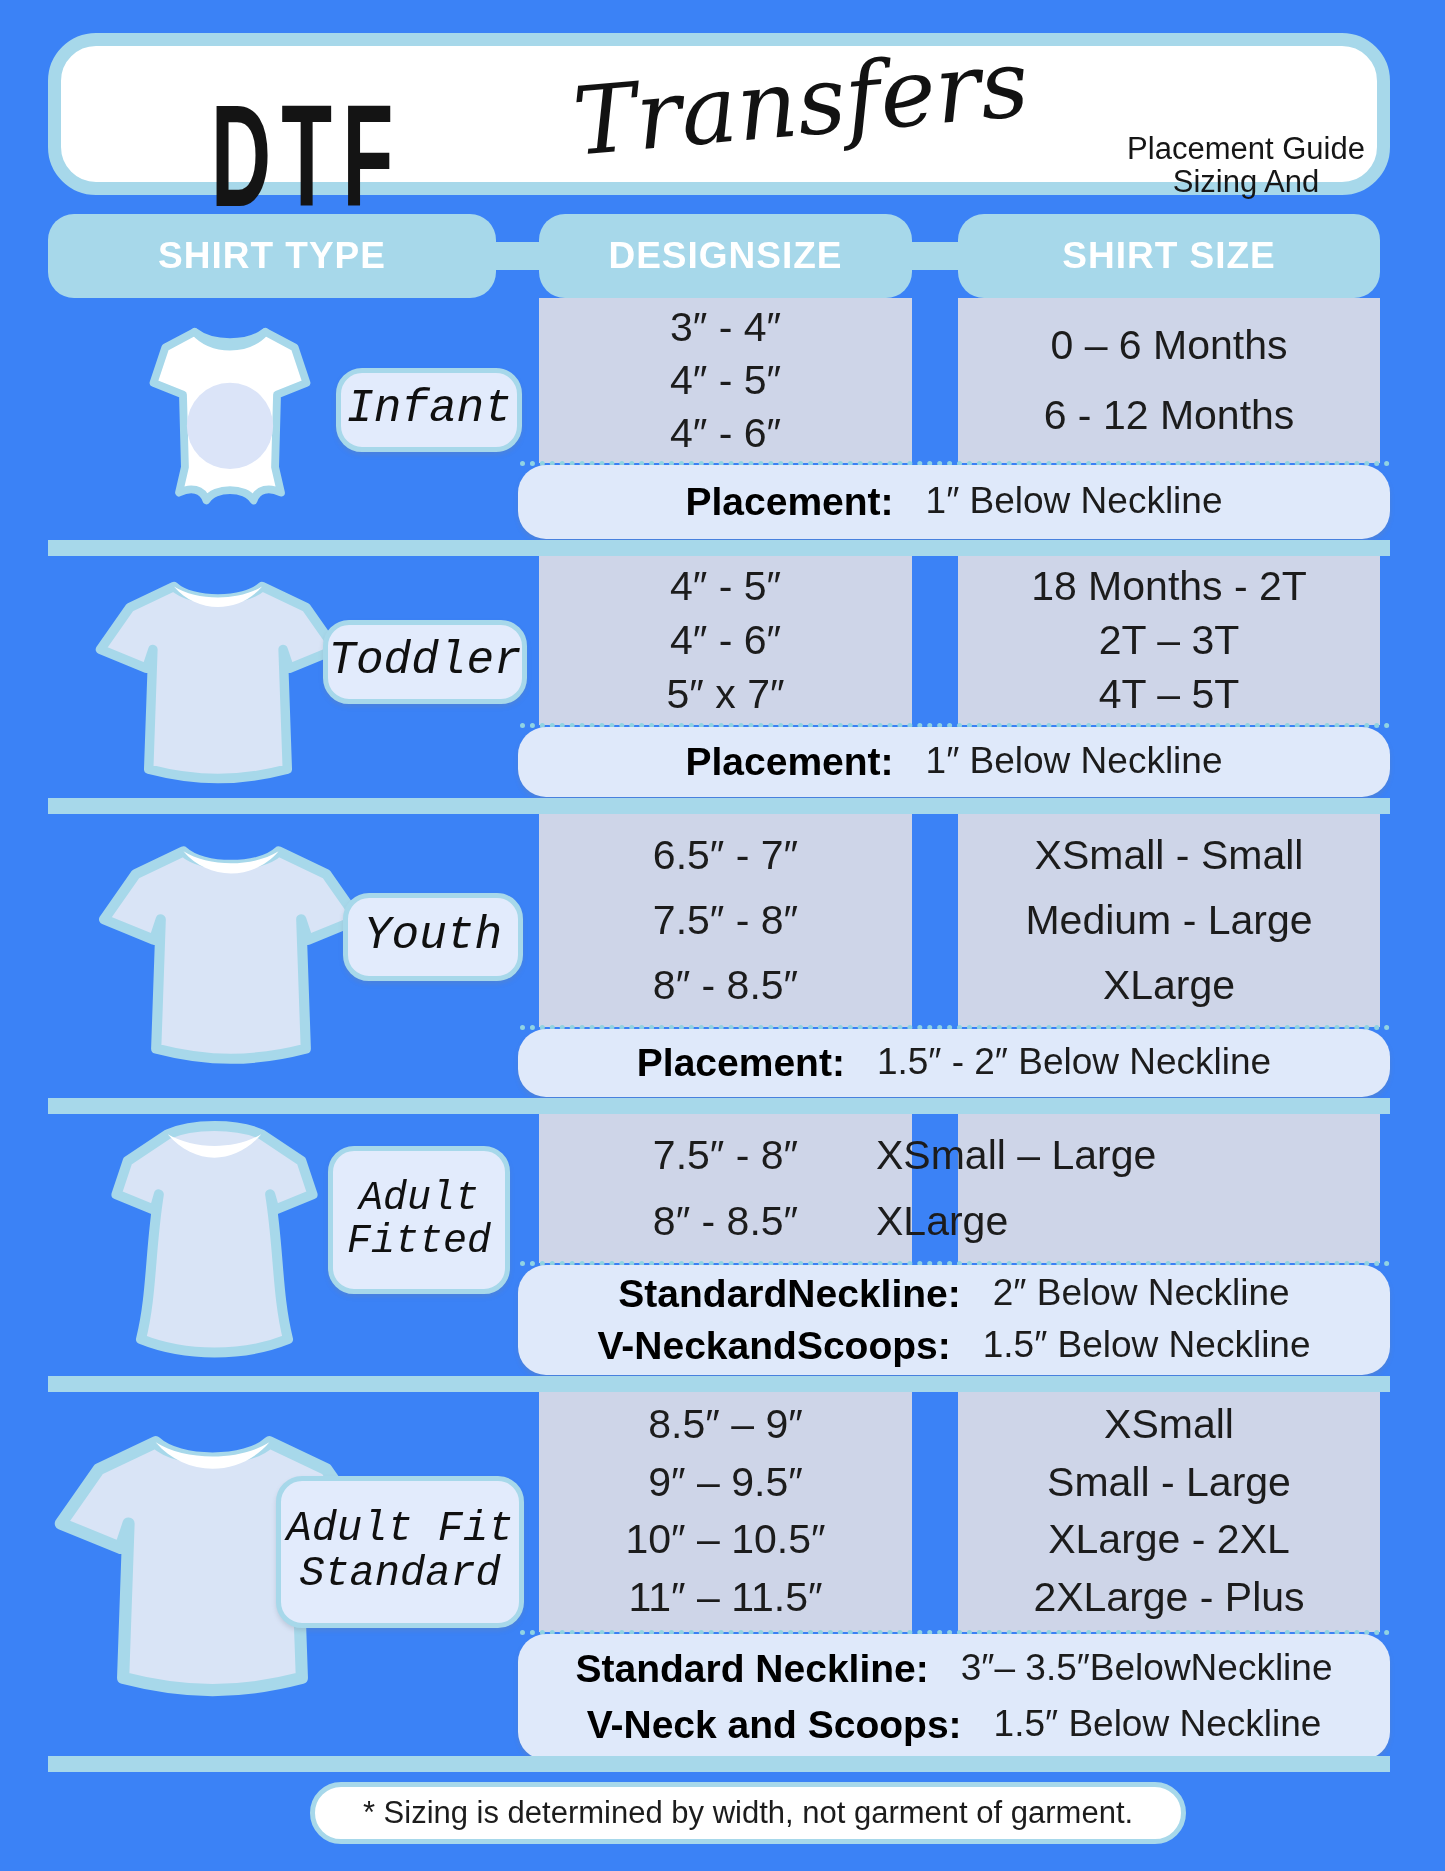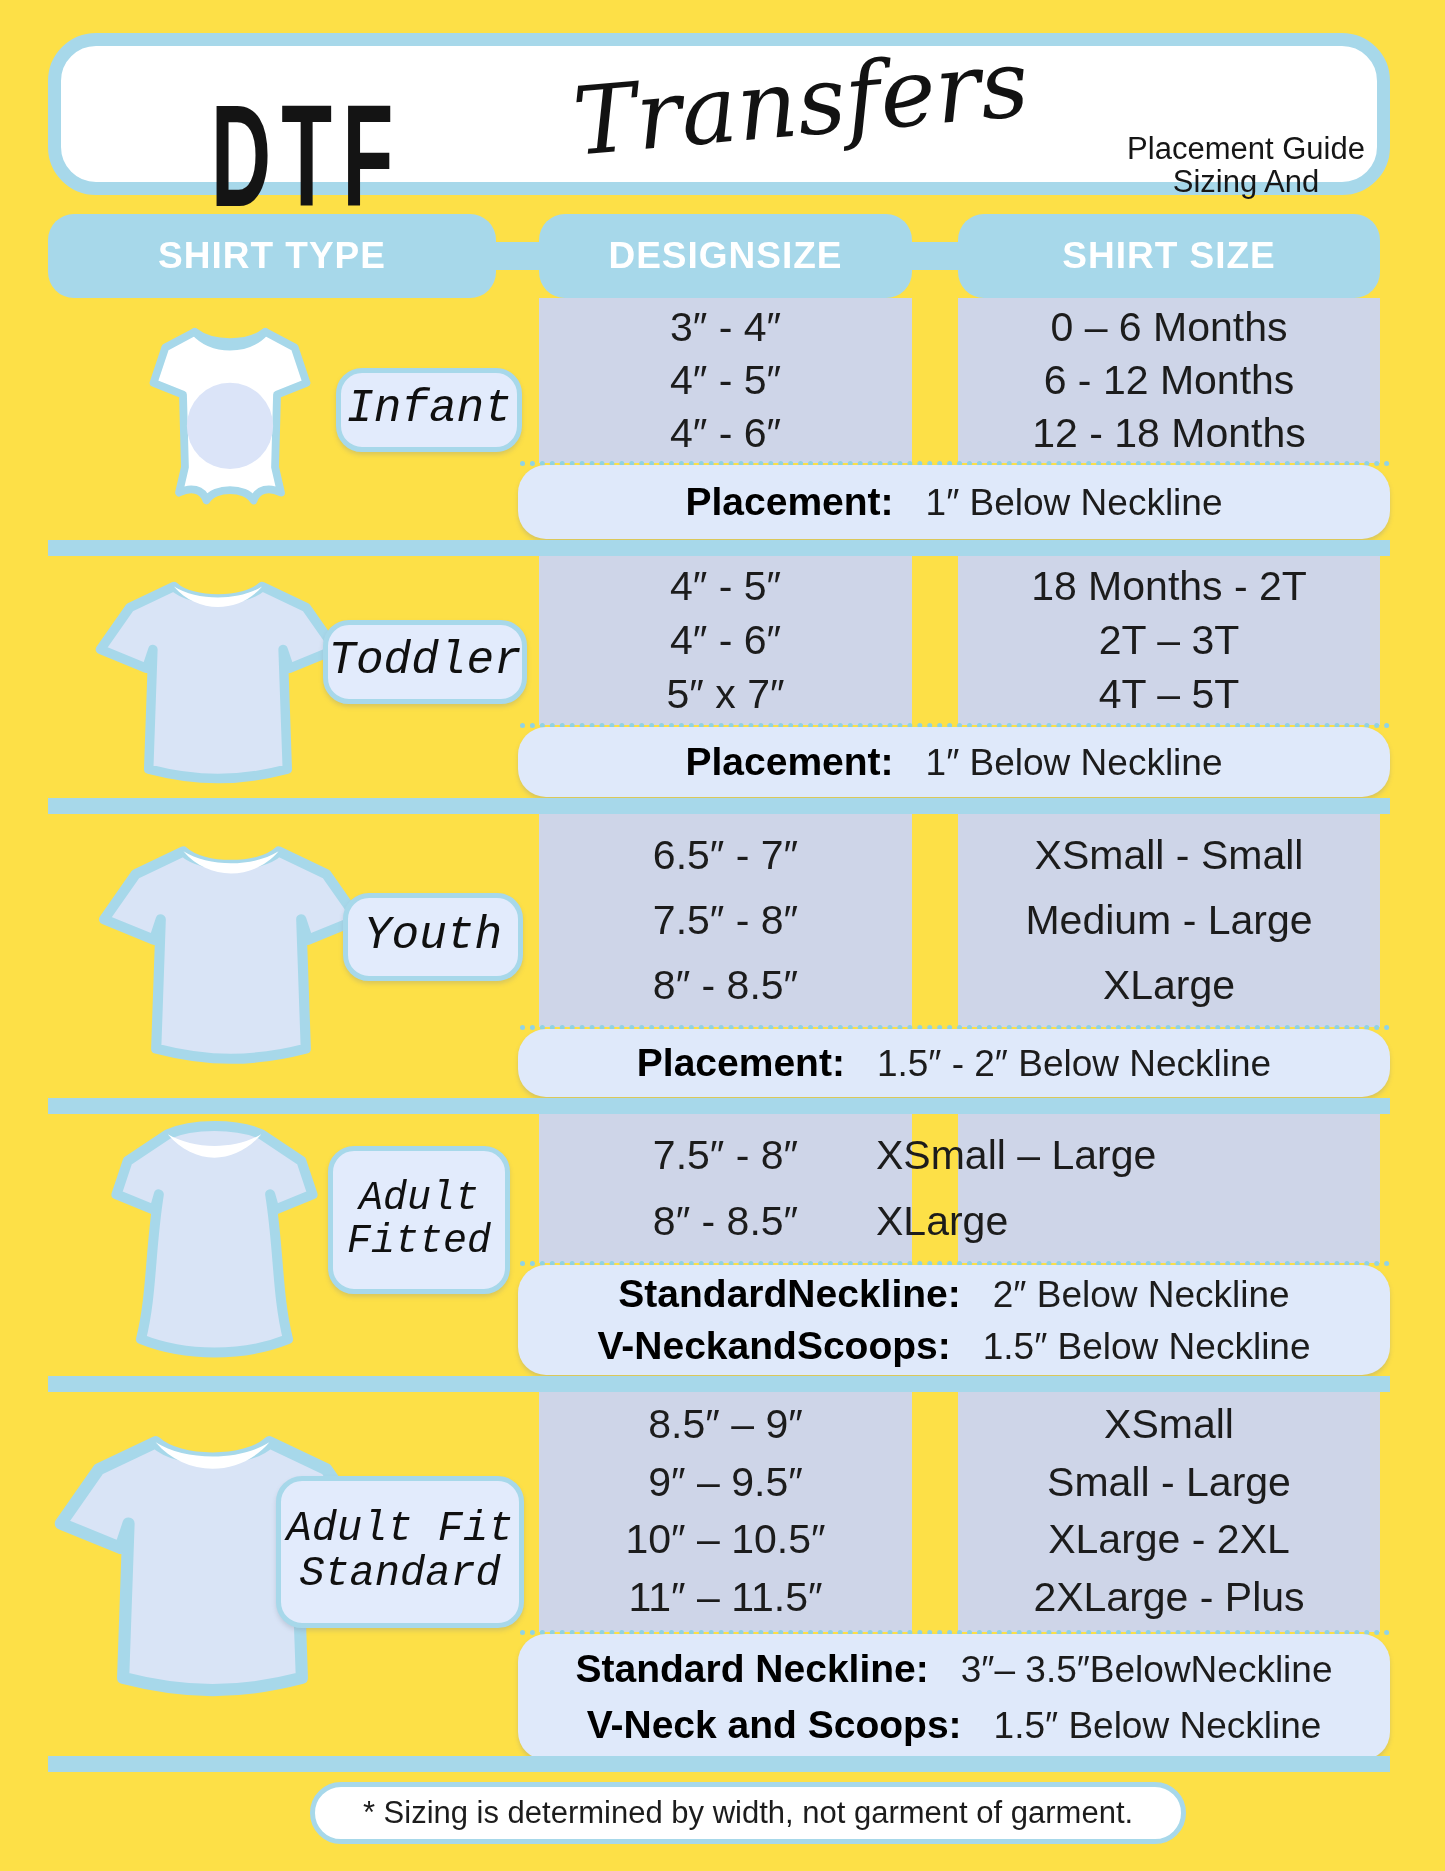--- a/index.html
+++ b/index.html
@@ -5,21 +5,21 @@
   :root{
     --blue:#a7d8ea;
     --colbg:#ced5e8;
     --pbar:#dfe9fa;
     --tagbg:#e2ebfc;
     --dot:#90d3e3;
     --ink:#1c1c1c;
   }
   *{margin:0;padding:0;box-sizing:border-box}
   body{background:#fff}
-  .page{position:relative;width:1445px;height:1871px;background:#fde047;
+  .page{position:relative;width:1445px;height:1871px;background:#3b82f6;
         font-family:"Liberation Sans",sans-serif;color:var(--ink);overflow:hidden}
 
   
   .header-card{position:absolute;left:48px;top:33px;width:1342px;height:162px;
                border:13px solid var(--blue);border-radius:48px;background:#fff}
   .brand{position:absolute;left:150px;top:26px;font-size:130px;font-weight:700;
          letter-spacing:16px;color:#141414;transform:scaleX(.64) scaleY(1.12);
          transform-origin:left top;white-space:nowrap}
   .brand-script{position:absolute;left:508px;top:22px;font-family:"DejaVu Serif",serif;
                 font-style:italic;font-size:94px;color:#121212;transform:rotate(-5deg);
@@ -40,21 +40,21 @@
   .rows--left{align-items:flex-start}
   .rows span{white-space:nowrap}
 
   
   .dotted{position:absolute;left:520px;width:870px;border-top:5px dotted var(--dot)}
 
   
   .pbar{position:absolute;left:518px;width:872px;background:var(--pbar);border-radius:28px;
         display:flex;flex-direction:column;justify-content:space-evenly;align-items:center;
         box-shadow:0 3px 4px rgba(120,130,150,.28)}
-  .pline{display:flex;align-items:flex-end;gap:32px;white-space:nowrap}
+  .pline{display:flex;align-items:flex-start;gap:32px;white-space:nowrap}
   .plabel{font-weight:700;font-size:39px;color:#000}
   .pvalue{font-size:37px;color:var(--ink)}
 
   
   .divider{position:absolute;left:48px;width:1342px;height:16px;background:var(--blue)}
 
   
   .tag{position:absolute;border:5px solid var(--blue);border-radius:26px;background:var(--tagbg);
        display:flex;flex-direction:column;align-items:center;justify-content:center;
        font-family:Liberation Mono, monospace;font-style:italic;color:#101010;
@@ -92,21 +92,20 @@
     <div class="rows">
       <span>3″ - 4″</span>
       <span>4″ - 5″</span>
       <span>4″ - 6″</span>
     </div>
   </div>
   <div class="colbg" style="left:958px;top:298px;width:422px;height:165px">
     <div class="rows">
       <span>0 – 6 Months</span>
       <span>6 - 12 Months</span>
-      <span>12 - 18 Months</span>
     </div>
   </div>
   <div class="dotted" style="top:461px"></div>
   <div class="pbar" style="top:465px;height:74px">
     <div class="pline">
       <span class="plabel">Placement:</span>
       <span class="pvalue">1″ Below Neckline</span>
     </div>
   </div>
 

